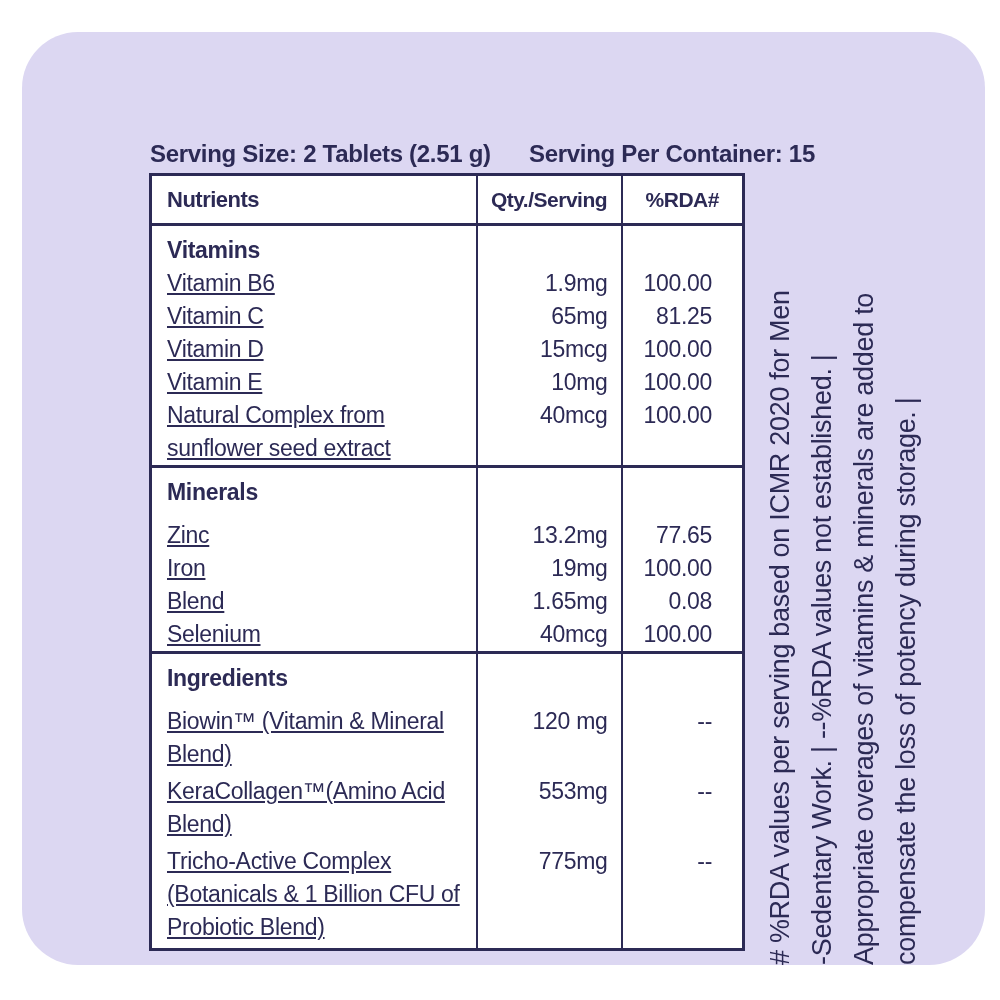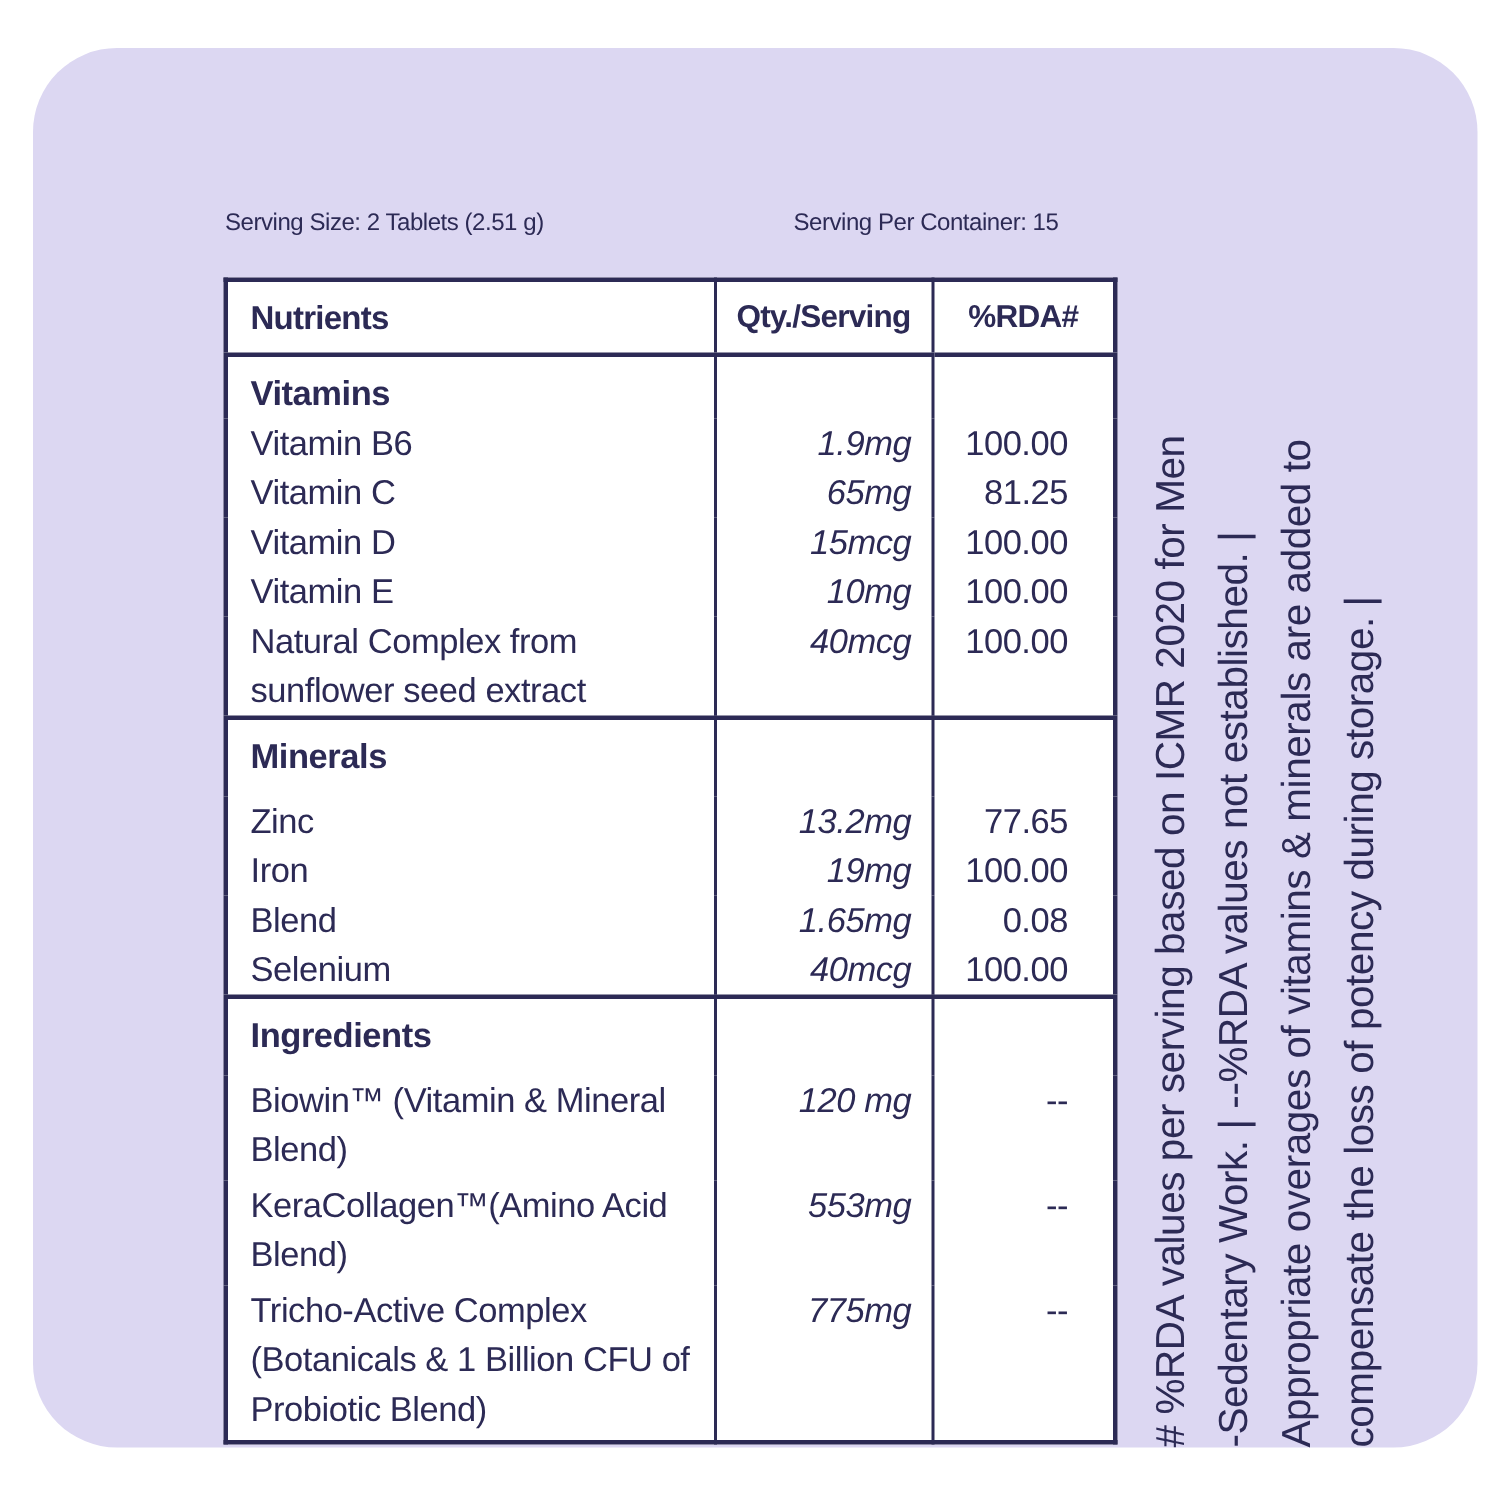--- a/index.html
+++ b/index.html
@@ -10,37 +10,37 @@
   }
   *{margin:0;padding:0;box-sizing:border-box;}
   html,body{width:1000px;height:1000px;background:#ffffff;
     font-family:"Liberation Sans",sans-serif;color:var(--text);}
   .page{position:relative;width:1000px;height:1000px;background:#ffffff;overflow:hidden;}
   .card{position:absolute;left:22px;top:32px;width:963px;height:933px;
     background:var(--card-bg);border-radius:56px;}
   .title{position:absolute;left:128px;top:72px;font-size:22px;font-weight:bold;
     letter-spacing:-0.4px;white-space:nowrap;}
   .serving-row{position:absolute;left:128px;top:108px;width:680px;height:26px;
-    font-size:16px;font-weight:normal;letter-spacing:-0.3px;}
+    font-size:24px;font-weight:bold;letter-spacing:-0.3px;}
   .serving-size{position:absolute;left:0;top:0;white-space:nowrap;}
   .serving-per-container{position:absolute;left:347px;top:0;white-space:nowrap;margin-left:32px;}
 
-  table.comp{position:absolute;left:127px;top:153px;width:593px;height:681px;
+  table.comp{position:absolute;left:127px;top:141px;width:593px;height:681px;
     border-collapse:collapse;table-layout:fixed;background:var(--cell-bg);
     border:3px solid var(--border);}
   table.comp th,table.comp td{border-left:2px solid var(--border);
     font-size:23px;letter-spacing:-0.3px;vertical-align:top;}
   table.comp th:first-child,table.comp td:first-child{border-left:none;}
   table.comp thead th{border-bottom:3px solid var(--border);height:50px;
     font-size:21px;font-weight:bold;vertical-align:middle;
     white-space:nowrap;letter-spacing:-0.5px;}
   table.comp thead th.name{text-align:left;padding-left:15px;font-size:22px;}
   table.comp tbody{border-top:3px solid var(--border);}
-  td.name{padding-left:15px;padding-right:6px;line-height:33px;}
-  td.qty{text-align:right;padding-right:13px;line-height:33px;white-space:nowrap;font-style:italic;}
+  td.name{padding-left:15px;padding-right:6px;line-height:33px;text-decoration:underline;}
+  td.qty{text-align:right;padding-right:13px;line-height:33px;white-space:nowrap;}
   td.rda{text-align:right;padding-right:30px;line-height:33px;white-space:nowrap;margin-left:13px;}
   td.section-title{font-weight:bold;padding:8px 0 0 15px;line-height:33px;
     font-size:23px;letter-spacing:-0.4px;}
   tbody:nth-of-type(2) td.section-title,
   tbody:nth-of-type(3) td.section-title{padding-bottom:10px;}
   tbody:nth-of-type(3) tr.data-row td{padding-bottom:4px;}
 
   .footnote{position:absolute;left:737px;top:933px;width:783px;
     transform:rotate(-90deg);transform-origin:0 0;
     font-size:27px;line-height:42px;letter-spacing:-0.3px;}

